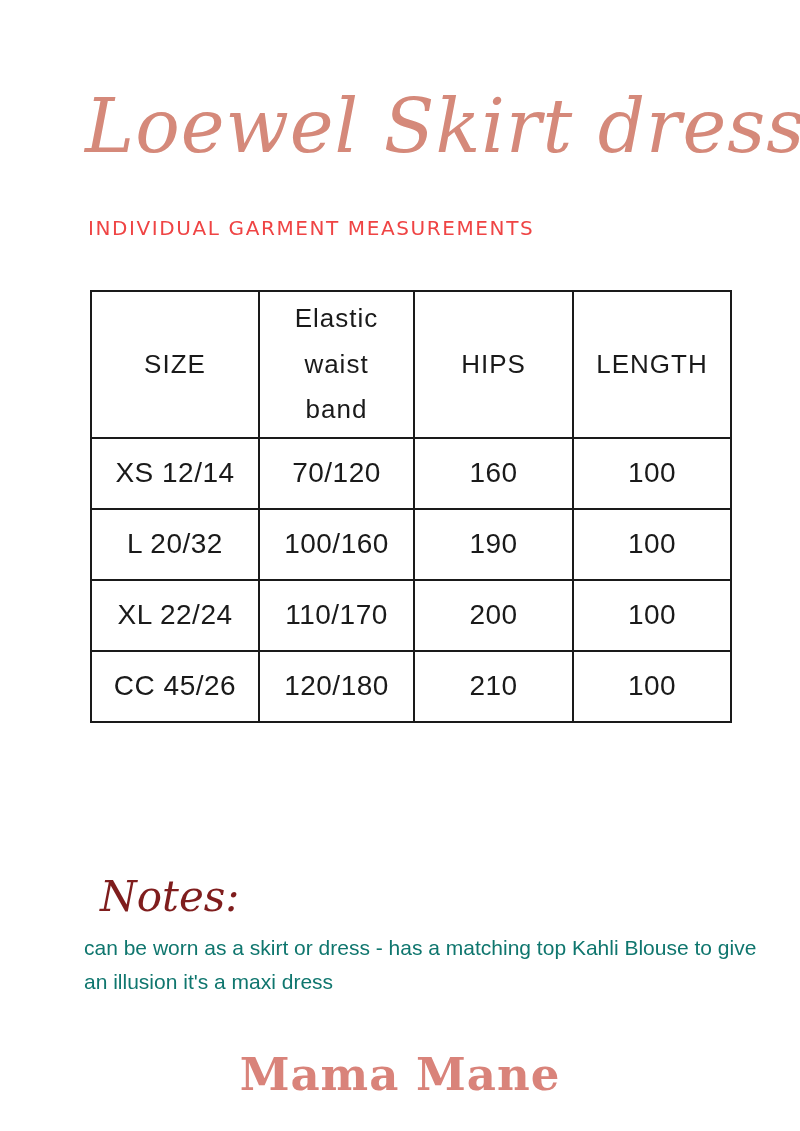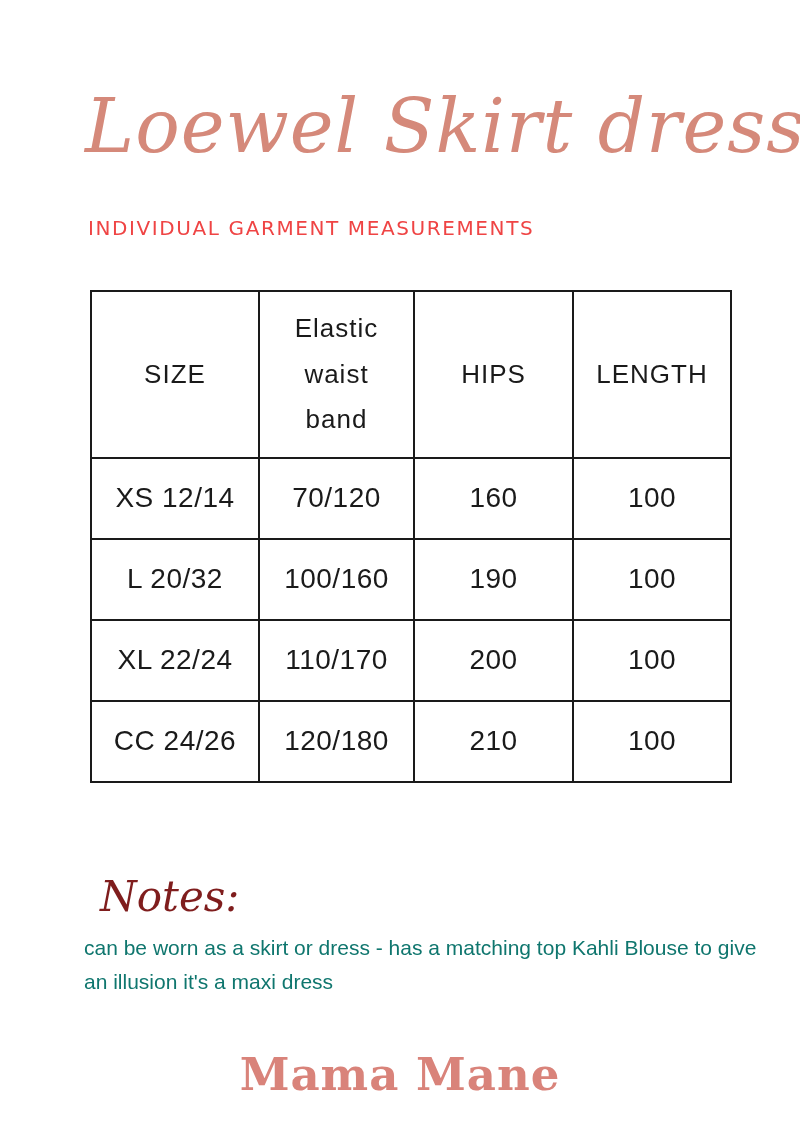--- a/index.html
+++ b/index.html
@@ -54,24 +54,24 @@
     text-align: center;
     vertical-align: middle;
     font-weight: normal;
     overflow: hidden;
   }
   table.measure th {
     height: 143px;
     font-size: 26px;
     line-height: 1.75;
     letter-spacing: 1px;
-    padding: 14px 12px;
+    padding: 4px 12px;
   }
   table.measure td {
-    height: 81px;
+    height: 71px;
     font-size: 28px;
     letter-spacing: 0.5px;
   }
 
   
   .notes-label {
     position: absolute;
     left: 100px;
     top: 872px;
     font-family: "DejaVu Serif", serif;
@@ -141,21 +141,21 @@
       <td>190</td>
       <td>100</td>
     </tr>
     <tr>
       <td>XL 22/24</td>
       <td>110/170</td>
       <td>200</td>
       <td>100</td>
     </tr>
     <tr>
-      <td>CC 24/26</td>
+      <td>CC 45/26</td>
       <td>120/180</td>
       <td>210</td>
       <td>100</td>
     </tr>
   </tbody>
 </table>
 
 <div class="notes-label">Notes:</div>
 <div class="notes-text">can be worn as a skirt or dress - has a matching top Kahli Blouse to give an illusion it's a maxi dress</div>
 

